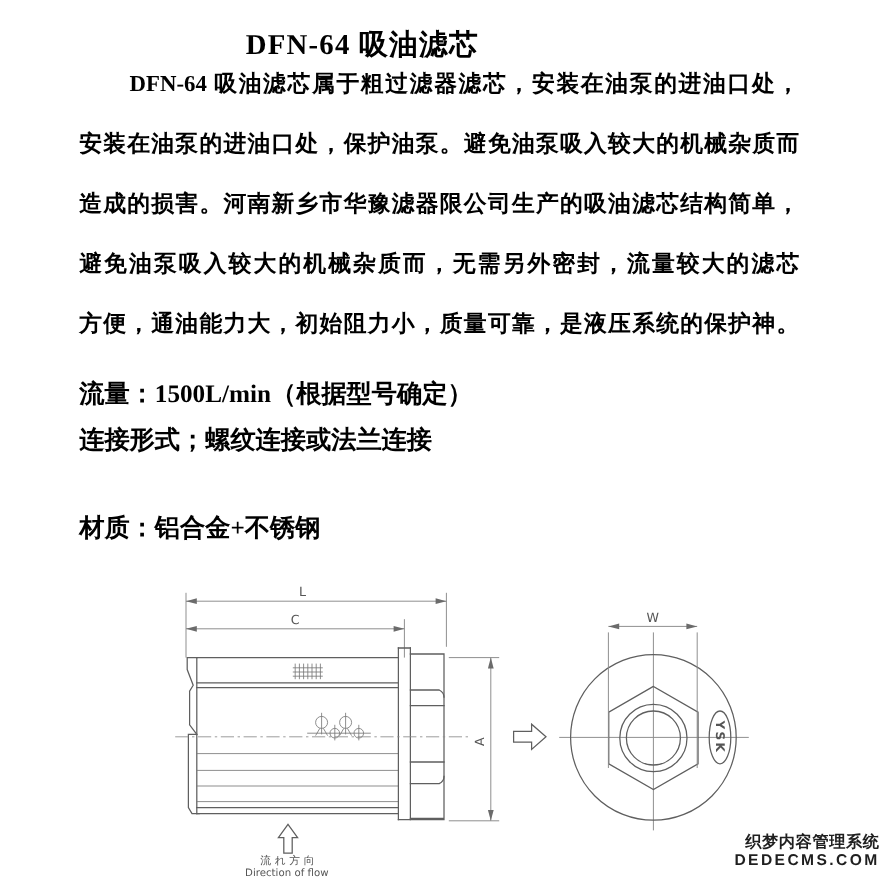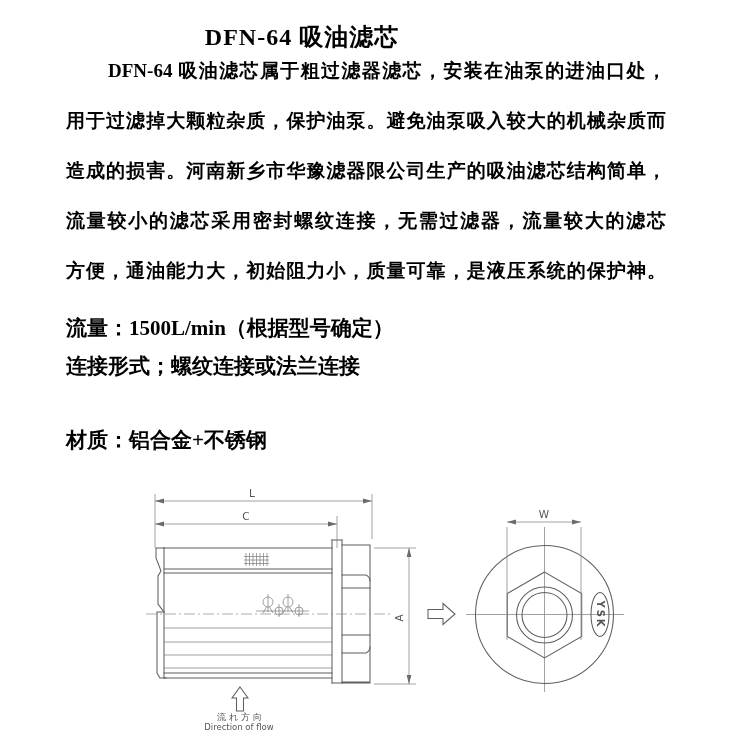--- a/index.html
+++ b/index.html
@@ -45,23 +45,23 @@
 </style>
 </head>
 <body>
 
 <div class="page">
 
   <h1 class="title">DFN-64 吸油滤芯</h1>
 
   <div class="para">
     <div class="pline indent">DFN-64 吸油滤芯属于粗过滤器滤芯，安装在油泵的进油口处，</div>
-    <div class="pline">用于过滤掉大颗粒杂质，保护油泵。避免油泵吸入较大的机械杂质而</div>
+    <div class="pline">安装在油泵的进油口处，保护油泵。避免油泵吸入较大的机械杂质而</div>
     <div class="pline">造成的损害。河南新乡市华豫滤器限公司生产的吸油滤芯结构简单，</div>
-    <div class="pline">流量较小的滤芯采用密封螺纹连接，无需过滤器，流量较大的滤芯</div>
+    <div class="pline">避免油泵吸入较大的机械杂质而，无需另外密封，流量较大的滤芯</div>
     <div class="pline">方便，通油能力大，初始阻力小，质量可靠，是液压系统的保护神。</div>
   </div>
 
   <div class="tline spec-0">流量：1500L/min（根据型号确定）</div>
   <div class="tline spec-1">连接形式；螺纹连接或法兰连接</div>
   <div class="tline spec-2">材质：铝合金+不锈钢</div>
 
   <svg class="drawing" viewBox="0 470 736 267" width="736" height="267" xmlns="http://www.w3.org/2000/svg">
 
     <g>
@@ -146,14 +146,18 @@
       <g>
         <path class="dl" d="M507,527 V640 M581,527 V640"></path>
         <line class="dl" x1="507" y1="522" x2="581" y2="522"></line>
         <polygon class="arr" points="507,522 516,519.6 516,524.4"></polygon>
         <polygon class="arr" points="581,522 572,519.6 572,524.4"></polygon>
         <text class="dimtxt" x="544" y="518">W</text>
       </g>
     </g>
   </svg>
 
+  <div class="watermark">
+    <div class="wm1">织梦内容管理系统</div>
+    <div class="wm2">DEDECMS.COM</div>
+  </div>
 
 </div>
 
 </body></html>

